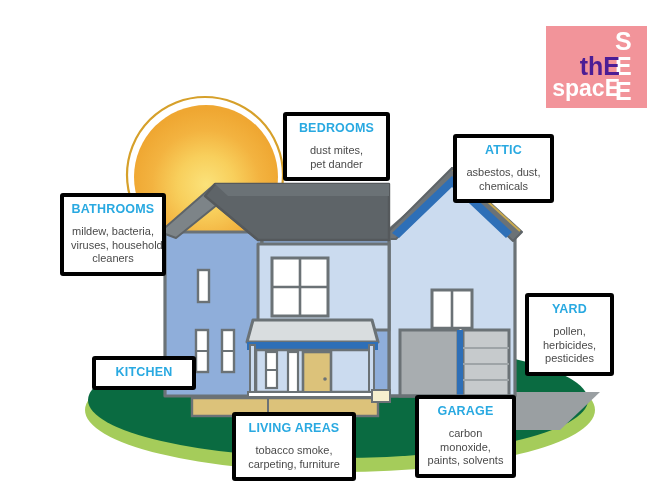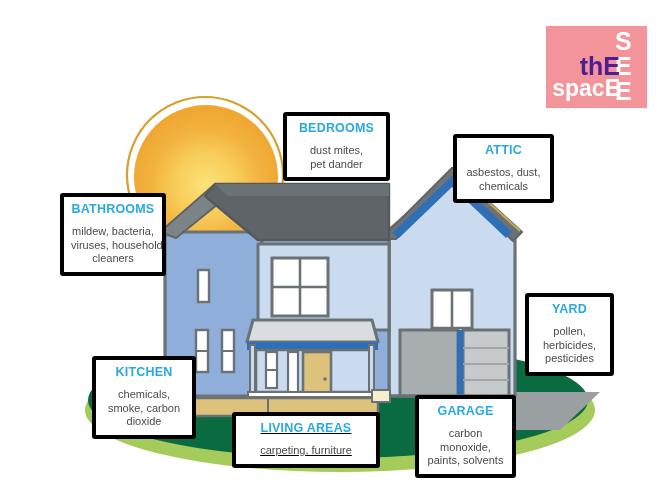--- a/index.html
+++ b/index.html
@@ -105,21 +105,21 @@
     line-height: 13.5px;
     margin-top: 8px;
   }
   .callout .c-body span { display: block; white-space: nowrap; }
 
   #callout-bedrooms   { left: 283px; top: 112px; width: 107px; }
   #callout-attic      { left: 453px; top: 134px; width: 101px; }
   #callout-bathrooms  { left: 60px;  top: 193px; width: 106px; }
   #callout-yard       { left: 525px; top: 293px; width: 89px;  }
   #callout-kitchen    { left: 92px;  top: 356px; width: 104px;  }
-  #callout-living     { left: 232px; top: 412px; width: 148px; text-decoration: underline; }
+  #callout-living     { left: 232px; top: 412px; width: 124px; }
   #callout-garage     { left: 415px; top: 395px; width: 101px; }
 </style>
 </head>
 <body>
 
 <div id="stage">
 
   <svg id="art" viewBox="0 0 669 489">
     <defs>
       <radialGradient id="sunGrad" cx="50%" cy="55%" r="52%">
@@ -272,30 +272,26 @@
     <div class="c-title">YARD</div>
     <div class="c-body">
       <span>pollen,</span>
       <span>herbicides,</span>
       <span>pesticides</span>
     </div>
   </div>
 
   <div class="callout" id="callout-kitchen">
     <div class="c-title">KITCHEN</div>
-    <div class="c-body">
-      <span>chemicals,</span>
-      <span>smoke, carbon</span>
-      <span>dioxide</span>
-    </div>
   </div>
 
   <div class="callout" id="callout-living">
     <div class="c-title">LIVING AREAS</div>
     <div class="c-body">
+      <span>tobacco smoke,</span>
       <span>carpeting, furniture</span>
     </div>
   </div>
 
   <div class="callout" id="callout-garage">
     <div class="c-title">GARAGE</div>
     <div class="c-body">
       <span>carbon</span>
       <span>monoxide,</span>
       <span>paints, solvents</span>

